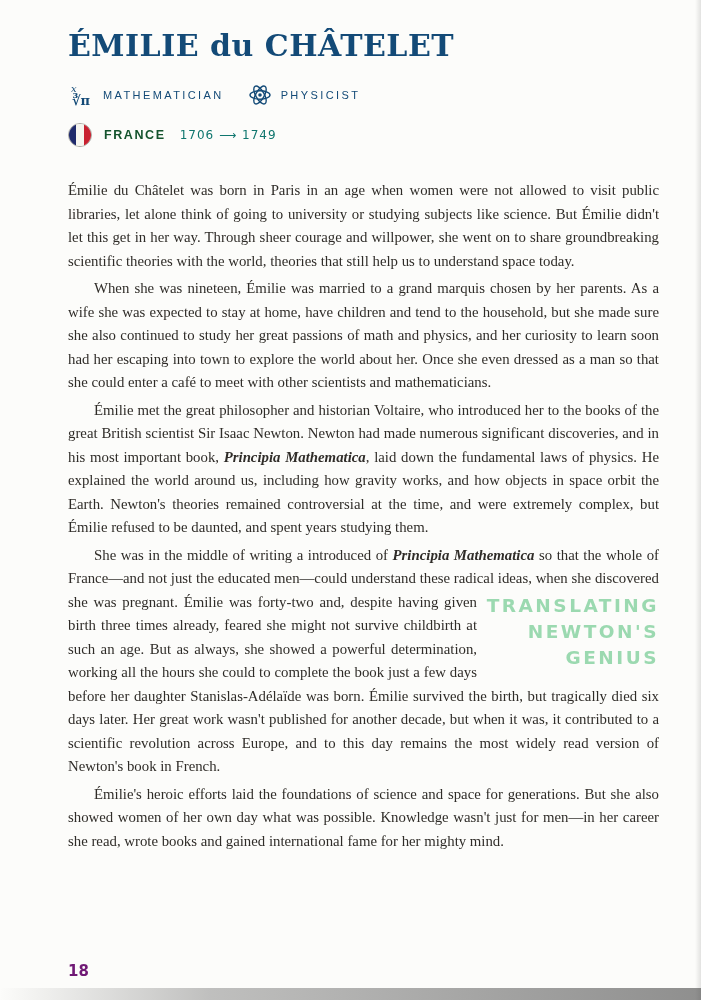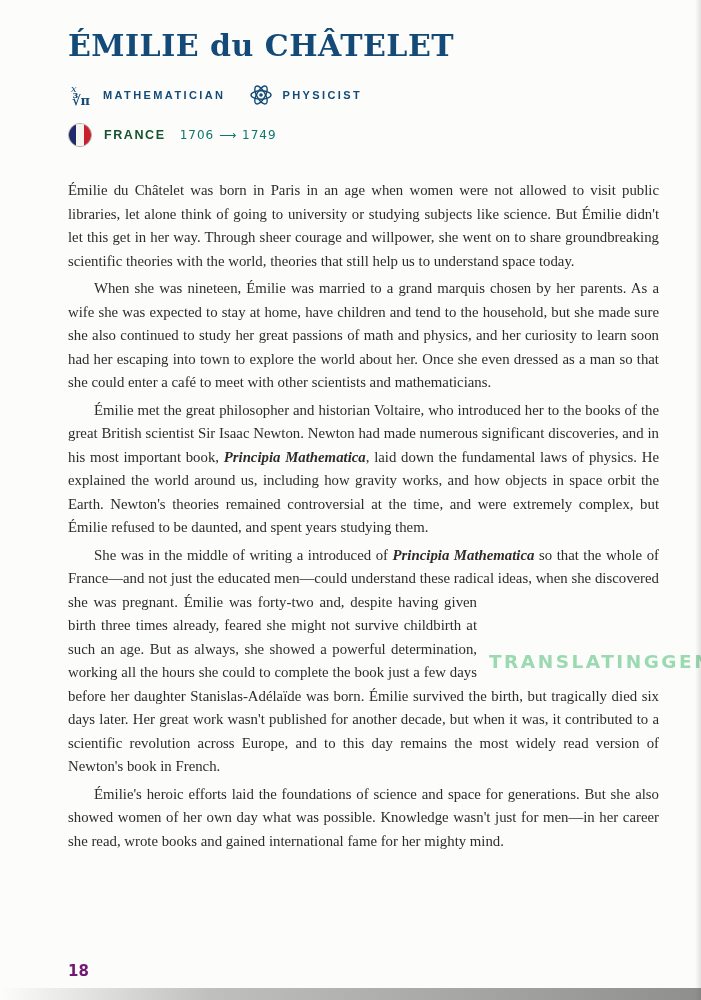--- a/index.html
+++ b/index.html
@@ -40,21 +40,21 @@
   .math-icon{
     display:inline-flex;flex-direction:column;align-items:center;justify-content:center;
     width:26px;margin-right:9px;
     font-family:"DejaVu Serif",serif;font-style:italic;color:var(--heading);
     line-height:1;
   }
   .math-icon .mi-x{font-size:10px;align-self:flex-start;margin-left:3px;}
   .math-icon .mi-pi{font-size:13px;font-style:normal;font-weight:bold;}
   .role-label{
     font-family:"Liberation Sans",sans-serif;
-    font-size:11px;font-weight:bold;letter-spacing:2.4px;
+    font-size:11px;font-weight:normal;letter-spacing:2.4px;
     color:var(--heading);
   }
   .role-label.second{margin-left:0;}
   .atom-icon{margin:0 9px 0 24px;color:var(--heading);display:inline-flex;}
   .origin{display:flex;align-items:center;margin-bottom:32px;}
   .flag{
     width:24px;height:24px;border-radius:50%;overflow:hidden;
     display:inline-flex;border:1px solid #a9a9a3;margin-right:12px;flex:none;
   }
   .flag .fb{width:34%;background:var(--flag-blue);}
@@ -78,21 +78,21 @@
     margin-bottom:4px;
   }
   p.para.indent{text-indent:26px;}
   p.para em{font-style:italic;font-weight:bold;}
 
   
   .watermark{
     float:right;
     width:170px;height:82px;
     margin:2px 0 2px 12px;
-    display:flex;flex-direction:row;align-items:flex-end;justify-content:flex-start;
+    display:flex;flex-direction:column;align-items:flex-end;justify-content:flex-start;
     text-indent:0;
   }
   .wm-line{
     font-family:"DejaVu Sans",sans-serif;
     font-weight:bold;font-size:18.5px;line-height:26px;
     letter-spacing:2.5px;color:var(--watermark);
     white-space:nowrap;
   }
 
   footer{position:absolute;left:68px;bottom:20px;}
@@ -139,20 +139,21 @@
       <span class="years">1706 ⟶ 1749</span>
     </div>
   </header>
 
   <main id="body-text">
       <p class="para"><span>Émilie du Châtelet was born in Paris in an age when women were not allowed to visit public libraries, let alone think of going to university or studying subjects like science. But Émilie didn't let this get in her way. Through sheer courage and willpower, she went on to share groundbreaking scientific theories with the world, theories that still help us to understand space today.</span></p>
       <p class="para indent"><span>When she was nineteen, Émilie was married to a grand marquis chosen by her parents. As a wife she was expected to stay at home, have children and tend to the household, but she made sure she also continued to study her great passions of math and physics, and her curiosity to learn soon had her escaping into town to explore the world about her. Once she even dressed as a man so that she could enter a café to meet with other scientists and mathematicians.</span></p>
       <p class="para indent"><span>Émilie met the great philosopher and historian Voltaire, who introduced her to the books of the great British scientist Sir Isaac Newton. Newton had made numerous significant discoveries, and in his most important book, </span><em>Principia Mathematica</em><span>, laid down the fundamental laws of physics. He explained the world around us, including how gravity works, and how objects in space orbit the Earth. Newton's theories remained controversial at the time, and were extremely complex, but Émilie refused to be daunted, and spent years studying them.</span></p>
       <p class="para indent"><span>She was in the middle of writing a introduced of </span><em>Principia Mathematica</em><span> so that the whole of France—and not just the educated men—could understand these radical ideas, when she discovered she was pregnant. Émilie was forty-two and, despite having given </span><span class="watermark">
           <span class="wm-line">TRANSLATING</span>
+          <span class="wm-line">NEWTON'S</span>
           <span class="wm-line">GENIUS</span>
         </span><span>birth three times already, feared she might not survive childbirth at such an age. But as always, she showed a powerful determination, working all the hours she could to complete the book just a few days before her daughter Stanislas-Adélaïde was born. Émilie survived the birth, but tragically died six days later. Her great work wasn't published for another decade, but when it was, it contributed to a scientific revolution across Europe, and to this day remains the most widely read version of Newton's book in French.</span></p>
       <p class="para indent"><span>Émilie's heroic efforts laid the foundations of science and space for generations. But she also showed women of her own day what was possible. Knowledge wasn't just for men—in her career she read, wrote books and gained international fame for her mighty mind.</span></p>
     </main>
 
   <footer>
     <span class="page-number">18</span>
   </footer>
 
 </div>

